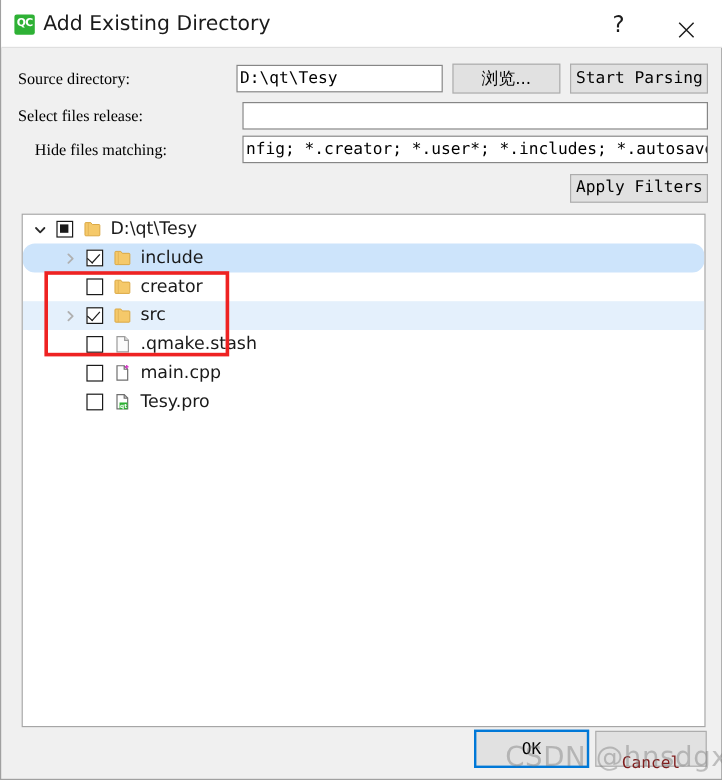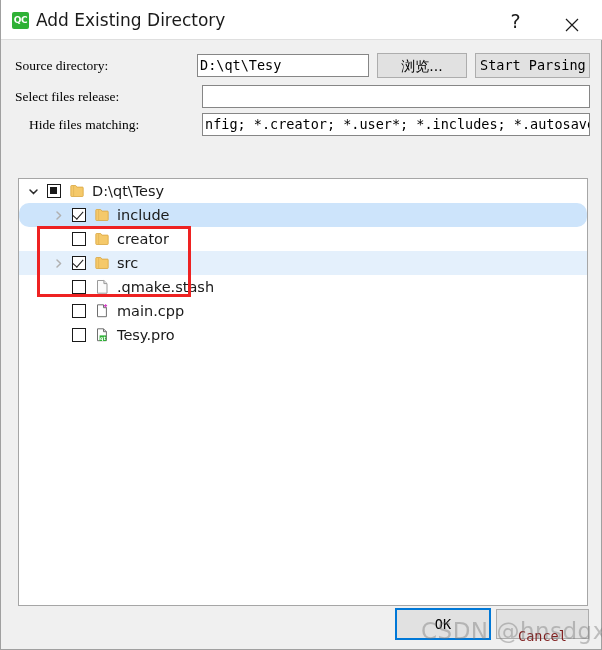--- a/index.html
+++ b/index.html
@@ -263,20 +263,21 @@
   <div class="field" id="fld-source">D:\qt\Tesy</div>
   <button class="btn" id="btn-browse">浏览...</button>
   <button class="btn" id="btn-parse">Start Parsing</button>
 
   <div class="form-label" id="lbl-select">Select files release:</div>
   <div class="field" id="fld-select"></div>
 
   <div class="form-label" id="lbl-hide">Hide files matching:</div>
   <div class="field" id="fld-hide">nfig; *.creator; *.user*; *.includes; *.autosave</div>
 
+  <button class="btn" id="btn-apply">Apply Filters</button>
 
   <div id="tree-panel">
       <div class="tree-row">
         <div style="flex: 0 0 8px;"></div>
         <div class="arrow">
           <svg width="13" height="13" viewBox="0 0 13 13">
             <path d="M3 5 L6.5 8.6 L10 5" stroke="#2b2b2b" fill="none" stroke-width="1.5" stroke-linecap="round" stroke-linejoin="round"></path>
           </svg>
         </div>
         <div style="flex: 0 0 7px;"></div>

